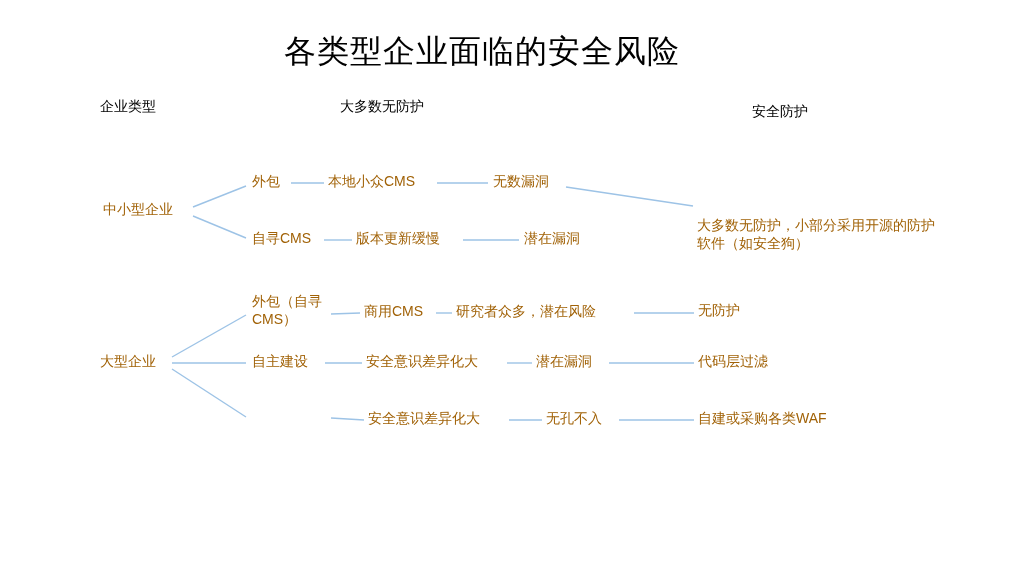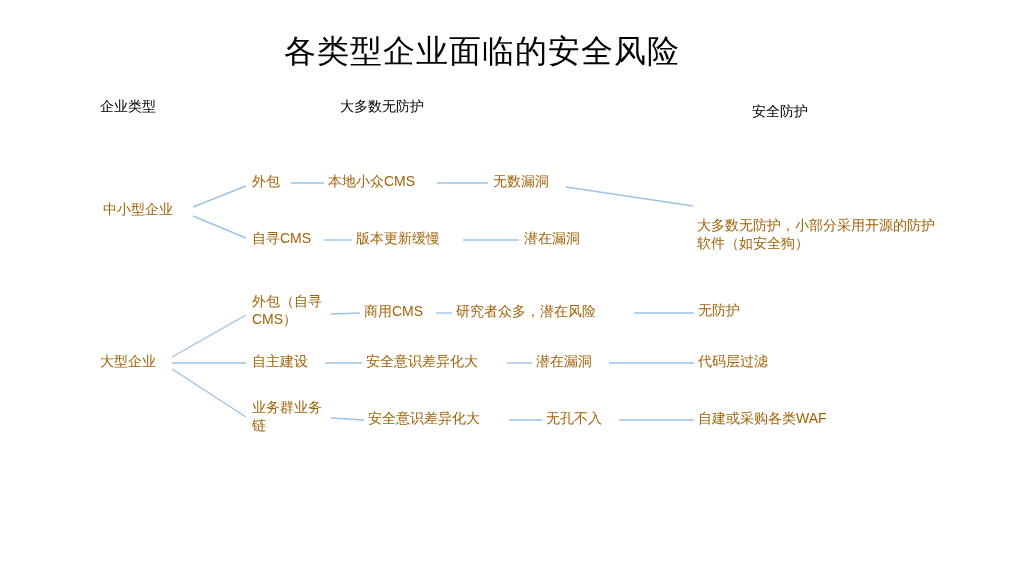--- a/index.html
+++ b/index.html
@@ -111,19 +111,18 @@
 
   <div class="node" style="left:100px; top:353px;">大型企业</div>
   <div class="node wrap" style="left:252px; top:293px; width:76px;">外包（自寻CMS）</div>
   <div class="node" style="left:364px; top:303px;">商用CMS</div>
   <div class="node" style="left:456px; top:303px;">研究者众多，潜在风险</div>
   <div class="node" style="left:698px; top:294px;margin-top:8px;">无防护</div>
   <div class="node" style="left:252px; top:353px;">自主建设</div>
   <div class="node" style="left:366px; top:353px;">安全意识差异化大</div>
   <div class="node" style="left:536px; top:353px;">潜在漏洞</div>
   <div class="node" style="left:698px; top:353px;">代码层过滤</div>
-  <div class="node wrap" style="left:252px; top:399px; width:76px;">业务群业务链</div>
   <div class="node" style="left:368px; top:410px;">安全意识差异化大</div>
   <div class="node" style="left:546px; top:410px;">无孔不入</div>
   <div class="node" style="left:698px; top:410px;">自建或采购各类WAF</div>
 
 
 </div>
 
 </body></html>

